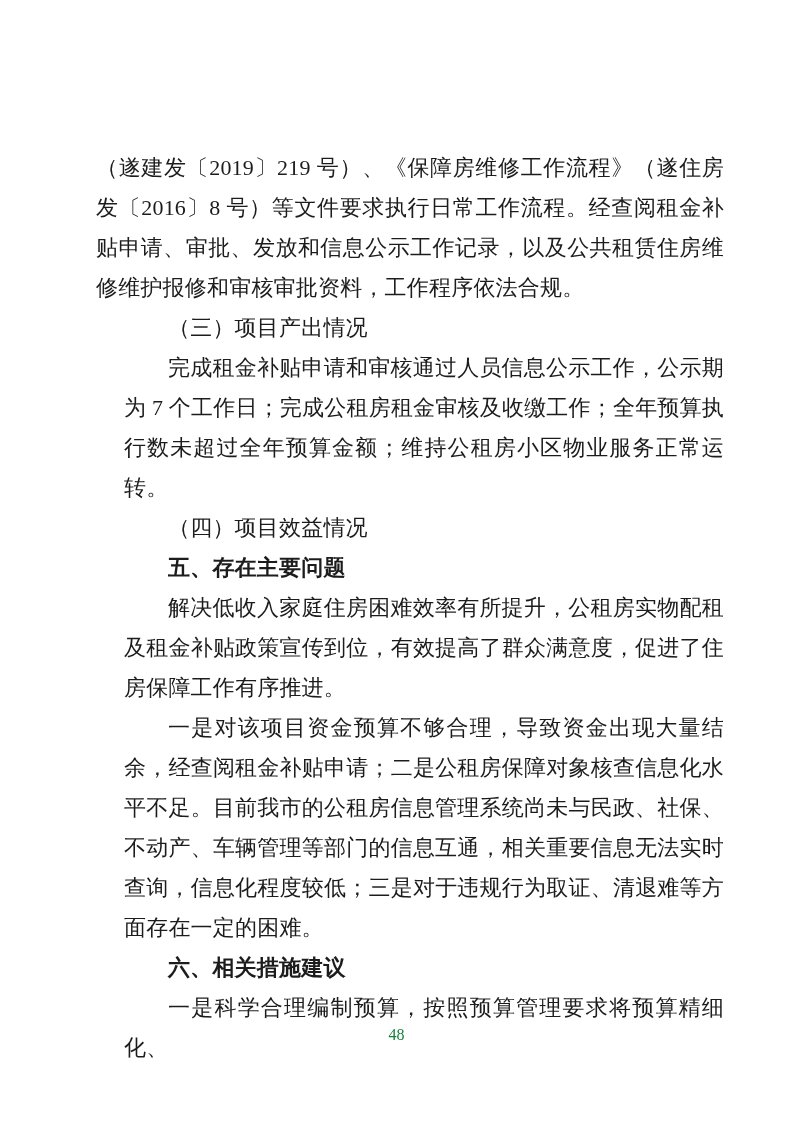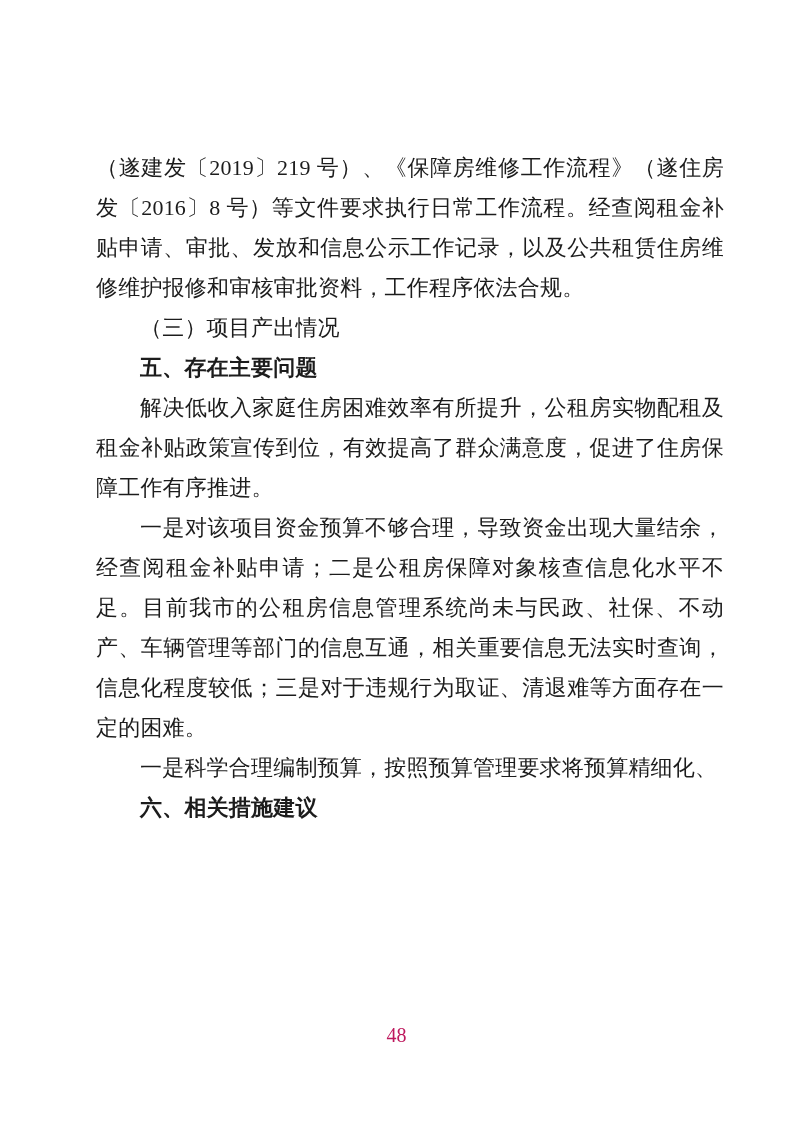--- a/index.html
+++ b/index.html
@@ -25,56 +25,59 @@
   .para {
     margin: 0;
     font-size: 22px;
     line-height: 40px;
     text-align: justify;
     text-justify: inter-ideograph;
     letter-spacing: 0.2px;
   }
   .indent {
     text-indent: 44px;
+    margin-left: 28px;
   }
   .heading {
     font-weight: 700;
   }
   .bold {
     font-weight: 400;
   }
   .footer {
     position: absolute;
     left: 0;
     top: 1020px;
     width: 100%;
     text-align: center;
-    font-size: 20px;
+    font-size: 16px;
     line-height: 30px;
-    color: #be185d;
+    color: #15803d;
   }
 </style>
 </head>
 <body>
 
 <div class="page">
   <div class="content">
 
     <p class="para"><span>（遂建发〔2019〕219 号）、《保障房维修工作流程》（遂住房发〔2016〕8 号）等文件要求执行日常工作流程。经查阅租金补贴申请、审批、发放和信息公示工作记录，以及公共租赁住房维修维护报修和审核审批资料，工作程序依法合规。</span></p>
 
     <p class="para indent"><span>（三）项目产出情况</span></p>
 
+    <p class="para indent"><span>完成租金补贴申请和审核通过人员信息公示工作，公示期为 7 个工作日；完成公租房租金审核及收缴工作；全年预算执行数未超过全年预算金额；维持公租房小区物业服务正常运转。</span></p>
 
+    <p class="para indent"><span>（四）项目效益情况</span></p>
 
     <p class="para indent heading"><span>五、存在主要问题</span></p>
 
     <p class="para indent"><span>解决低收入家庭住房困难效率有所提升，公租房实物配租及租金补贴政策宣传到位，有效提高了群众满意度，促进了住房保障工作有序推进。</span></p>
 
     <p class="para indent"><span class="bold">一是</span><span>对该项目资金预算不够合理，导致资金出现大量结余，经查阅租金补贴申请；</span><span class="bold">二是</span><span>公租房保障对象核查信息化水平不足。目前我市的公租房信息管理系统尚未与民政、社保、不动产、车辆管理等部门的信息互通，相关重要信息无法实时查询，信息化程度较低；</span><span class="bold">三是</span><span>对于违规行为取证、清退难等方面存在一定的困难。</span></p>
 
+    <p class="para indent heading"><span>六、相关措施建议</span></p>
+
     <p class="para indent"><span class="bold">一是</span><span>科学合理编制预算，按照预算管理要求将预算精细化、</span></p>
-
-    <p class="para indent heading"><span>六、相关措施建议</span></p>
 
   </div>
 
   <div class="footer">48</div>
 </div>
 
 </body></html>

